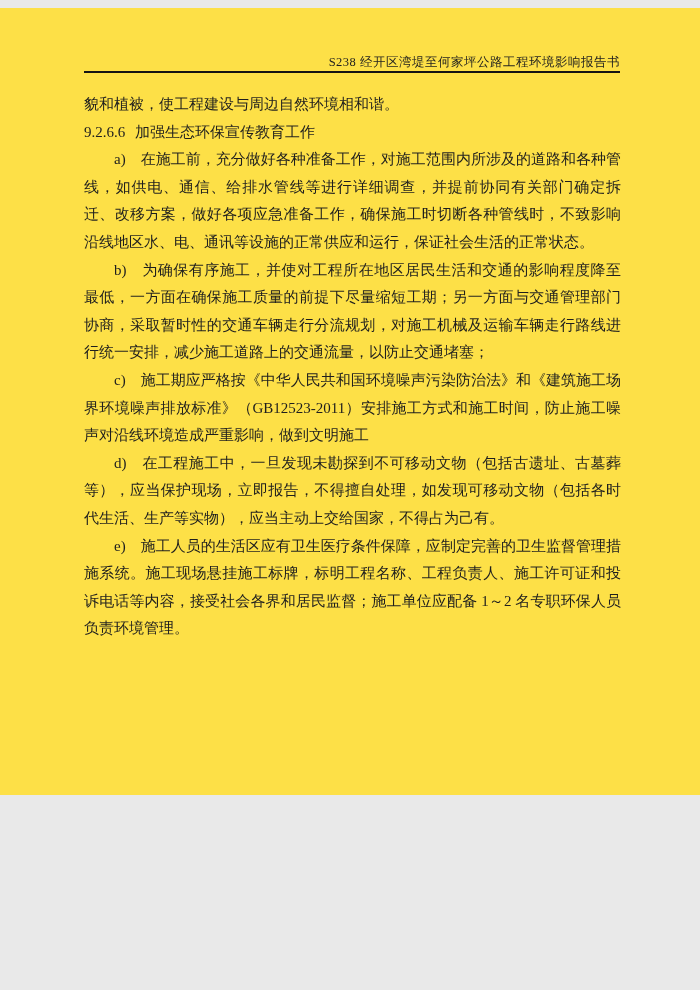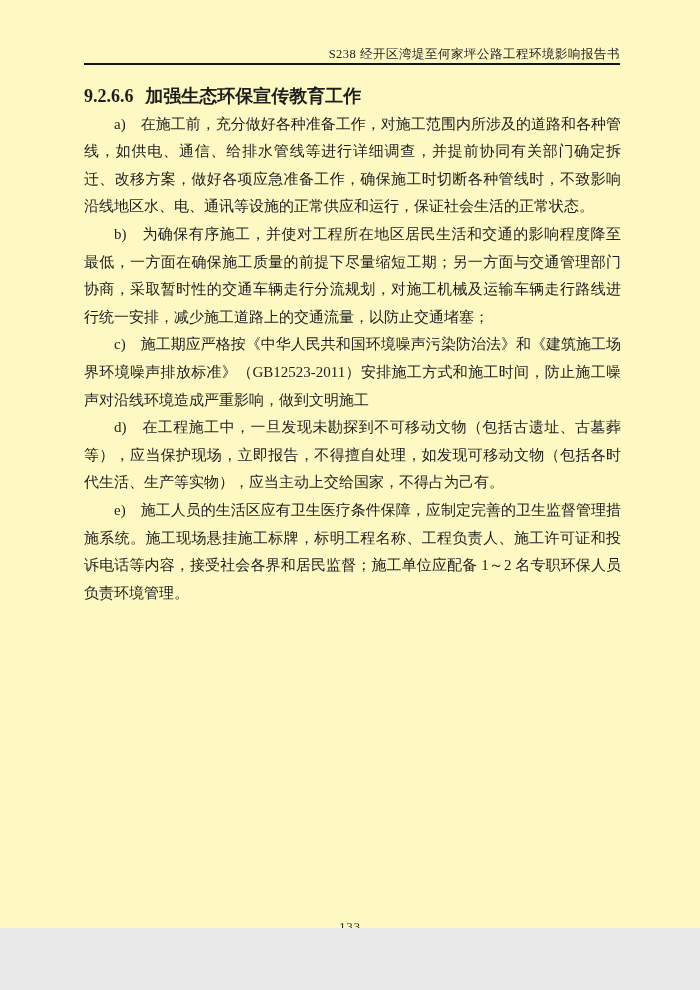--- a/index.html
+++ b/index.html
@@ -3,23 +3,23 @@
 <meta charset="utf-8">
 <style>
   html, body {
     margin: 0;
     padding: 0;
     background: #e9e9e9;
   }
   .page {
     position: relative;
     width: 700px;
-    height: 928px;
-    margin: 0 auto;
-    background: #fef9c3;
+    height: 787px;
+    margin: 8px auto;
+    background: #fde047;
     font-family: "Liberation Serif", serif;
     color: #1e1e1e;
     overflow: hidden;
   }
   .doc-header {
     position: absolute;
     top: 46px;
     left: 84px;
     right: 80px;
     text-align: right;
@@ -51,22 +51,22 @@
     padding: 0;
   }
   .para-indent {
     text-indent: 2em;
   }
   .para-noindent {
     text-indent: 0;
   }
   .section-heading {
     text-indent: 0;
-    font-weight: bold;
-    font-size: 18px;
+    font-weight: normal;
+    font-size: 15px;
     margin: 0;
   }
   .section-heading .h-num {
     margin-right: 0.65em;
   }
   .section-heading.gap-wide .h-num {
     margin-right: 1.6em;
   }
   .page-number {
     position: absolute;
@@ -82,20 +82,21 @@
 <body>
 
 <div class="page">
 
   <div class="doc-header">S238 经开区湾堤至何家坪公路工程环境影响报告书</div>
 
   <div class="header-rule"></div>
 
   <div class="body-text">
 
+    <p class="para-noindent">貌和植被，使工程建设与周边自然环境相和谐。</p>
 
 
     <p class="section-heading">
       <span class="h-num">9.2.6.6</span><span>加强生态环保宣传教育工作</span>
     </p>
 
 
 
     <p class="para-indent">a)　在施工前，充分做好各种准备工作，对施工范围内所涉及的道路和各种管线，如供电、通信、给排水管线等进行详细调查，并提前协同有关部门确定拆迁、改移方案，做好各项应急准备工作，确保施工时切断各种管线时，不致影响沿线地区水、电、通讯等设施的正常供应和运行，保证社会生活的正常状态。</p>
 

